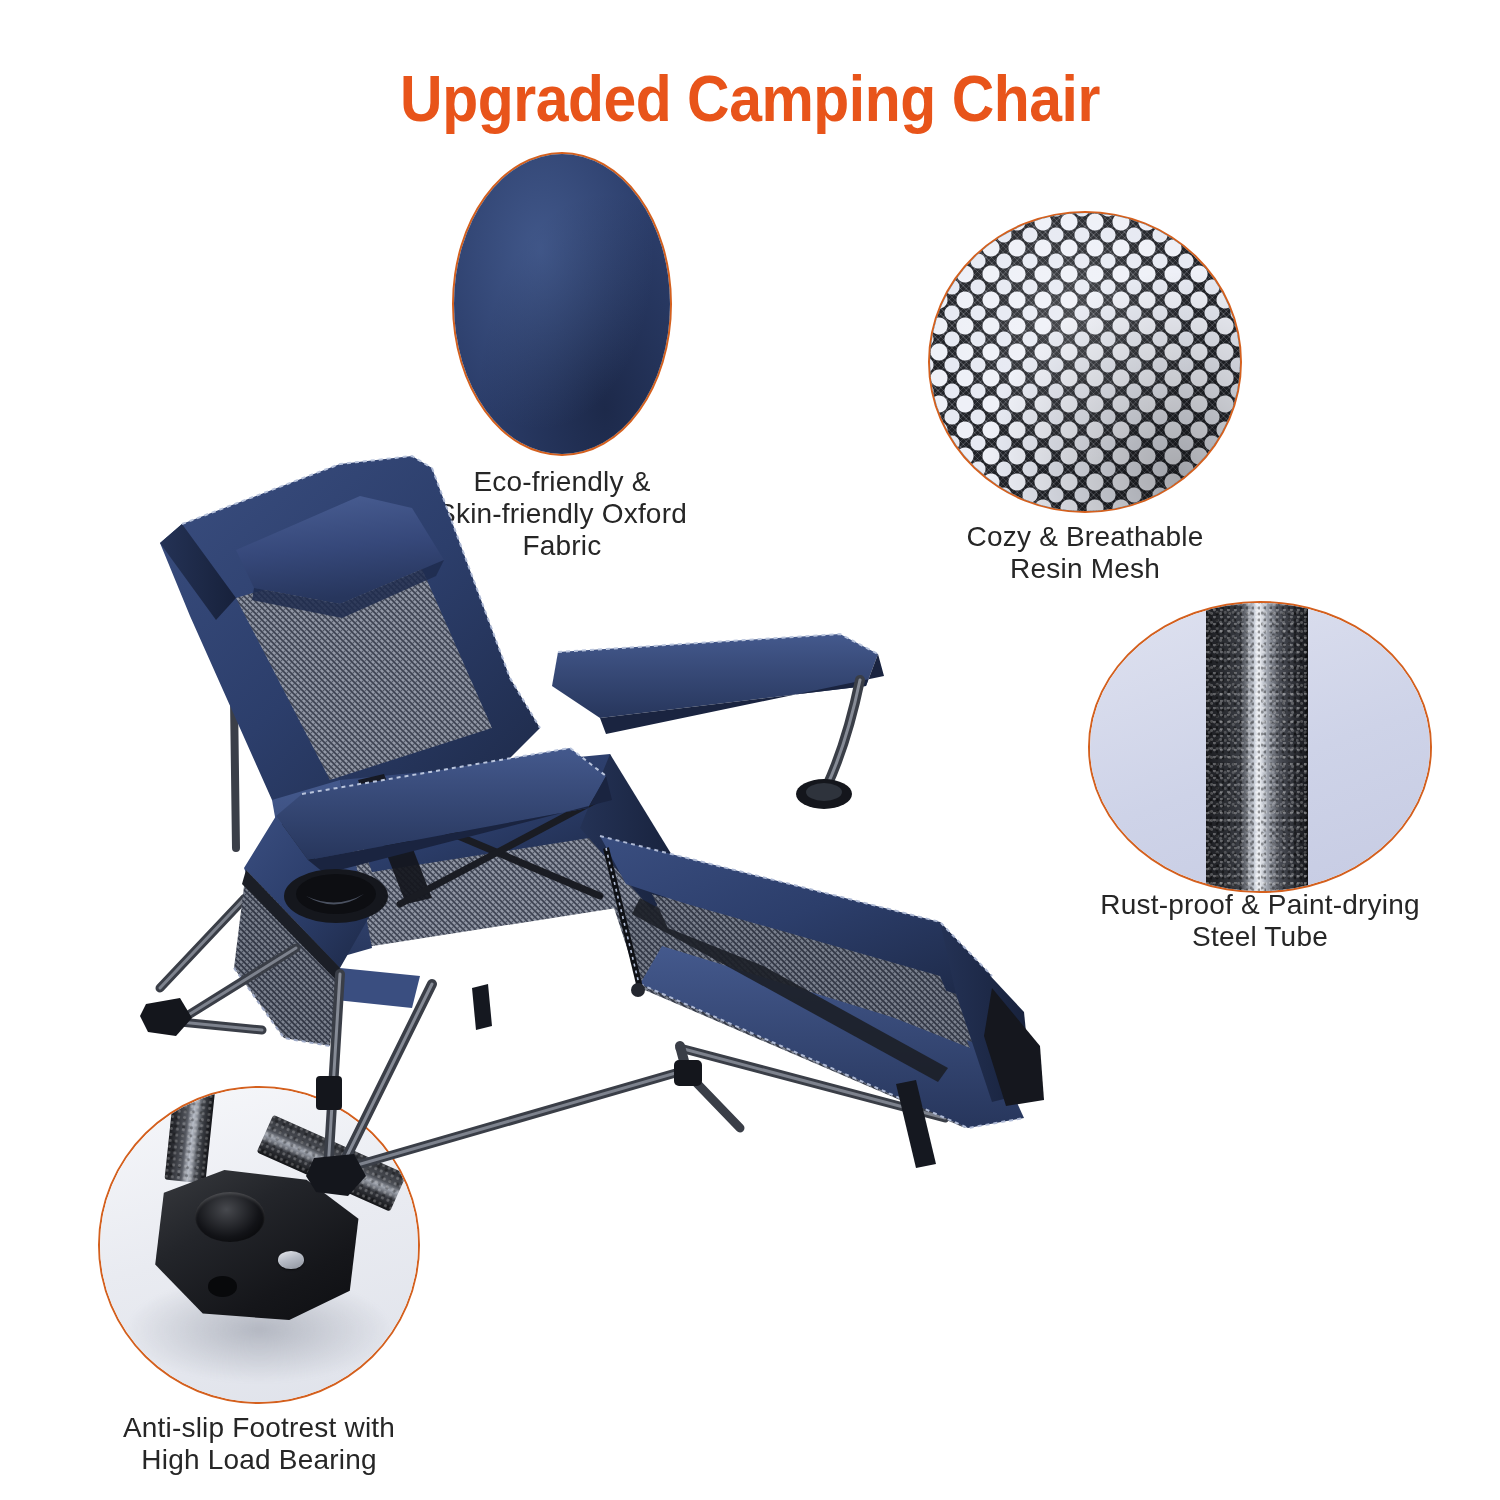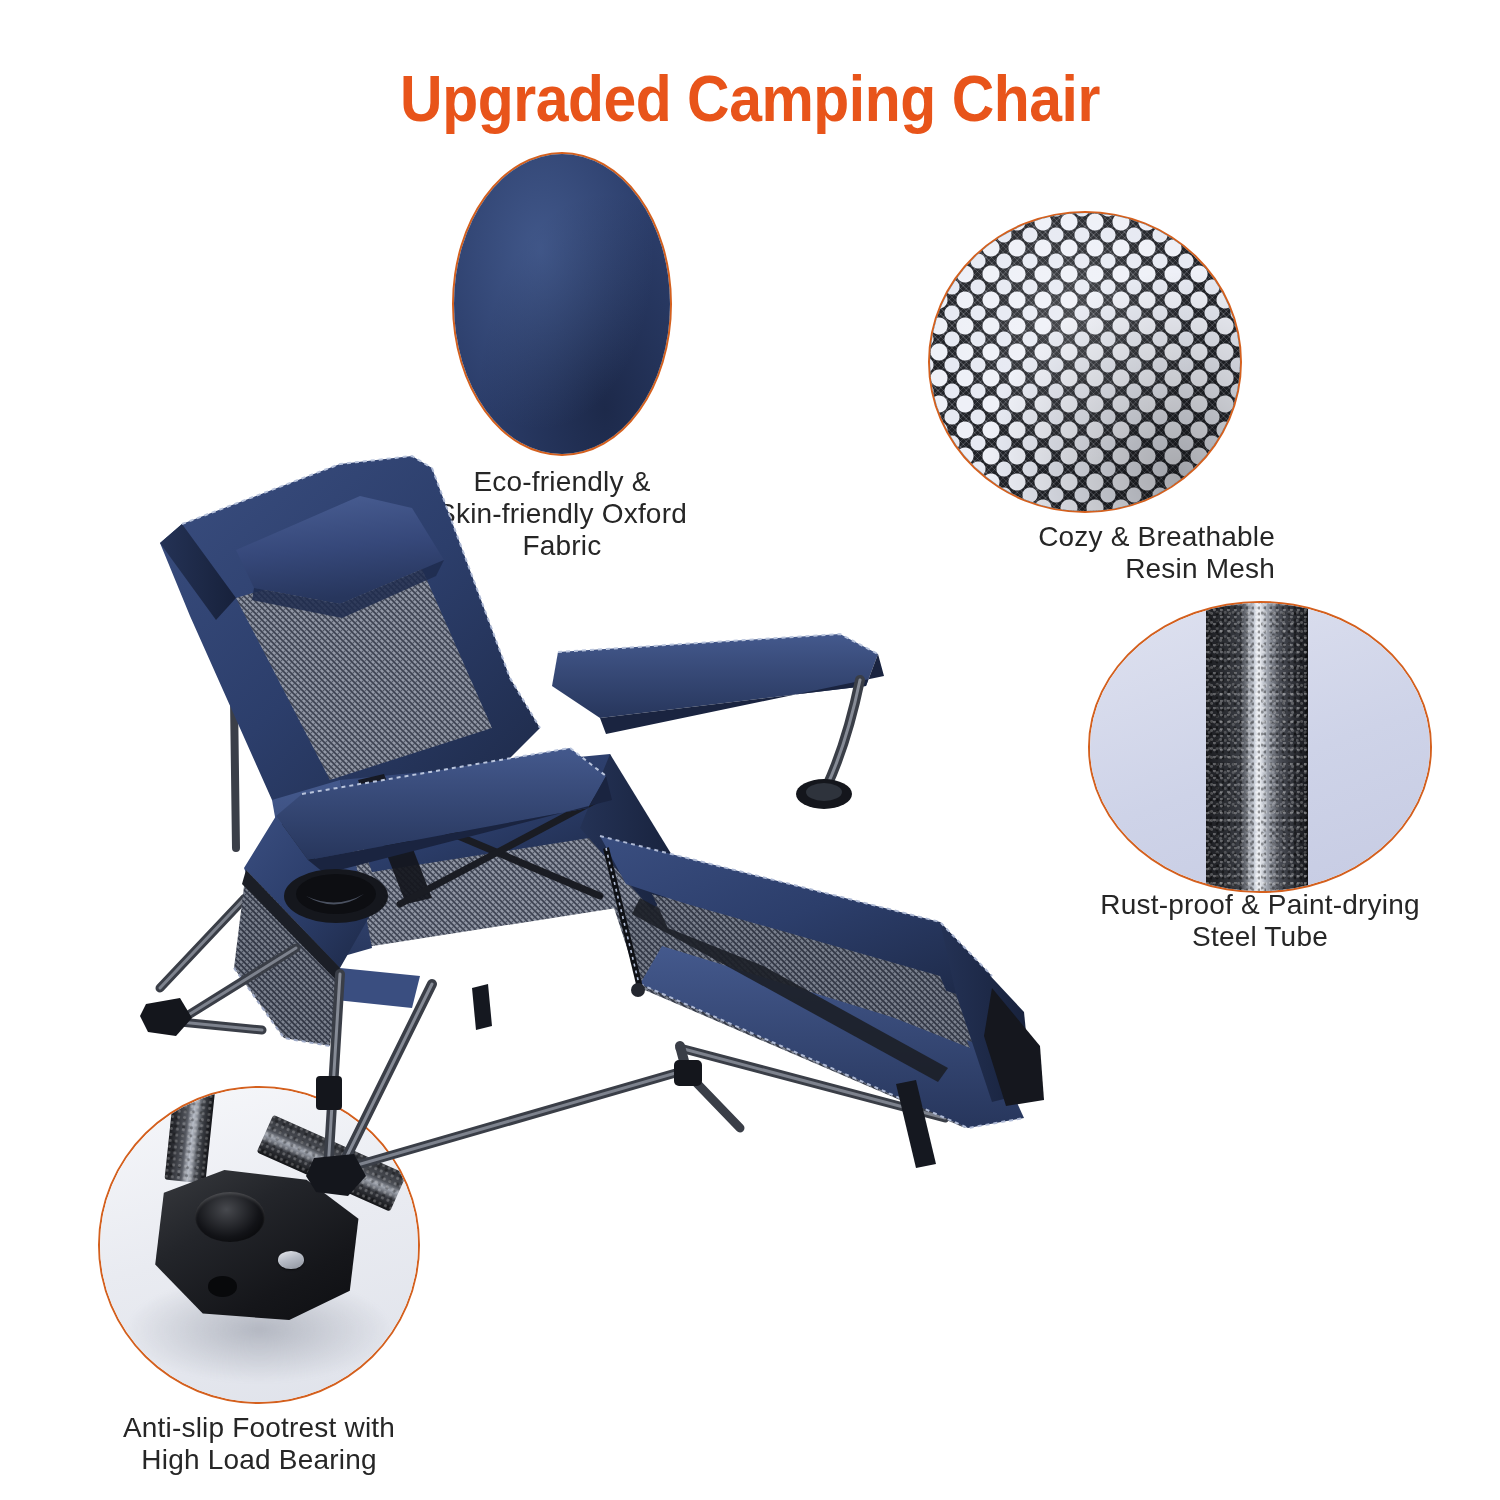--- a/index.html
+++ b/index.html
@@ -201,21 +201,21 @@
     <div class="caption" style="left:-122px;top:314px;width:464px;">Eco-friendly &amp;
 Skin-friendly Oxford
 Fabric</div>
   </div>
 
   <div class="callout" style="left:928px;top:163px;width:314px;height:302px;">
     <div class="bubble" style="width:314px;height:302px;">
       <div class="tex-mesh"></div>
       <div class="mesh-shade"></div>
     </div>
-    <div class="caption" style="left:-33px;top:310px;width:380px;text-align:right;">Cozy &amp; Breathable
+    <div class="caption" style="left:-33px;top:310px;width:380px;">Cozy &amp; Breathable
 Resin Mesh</div>
   </div>
 
   <div class="callout" style="left:98px;top:1038px;width:322px;height:318px;">
     <div class="bubble" style="width:322px;height:318px;">
       <div class="tex-foot-bg"></div>
       <div class="foot-shadow"></div>
       <div class="foot-tube-v">
         <div class="grain-sm"></div>
       </div>

